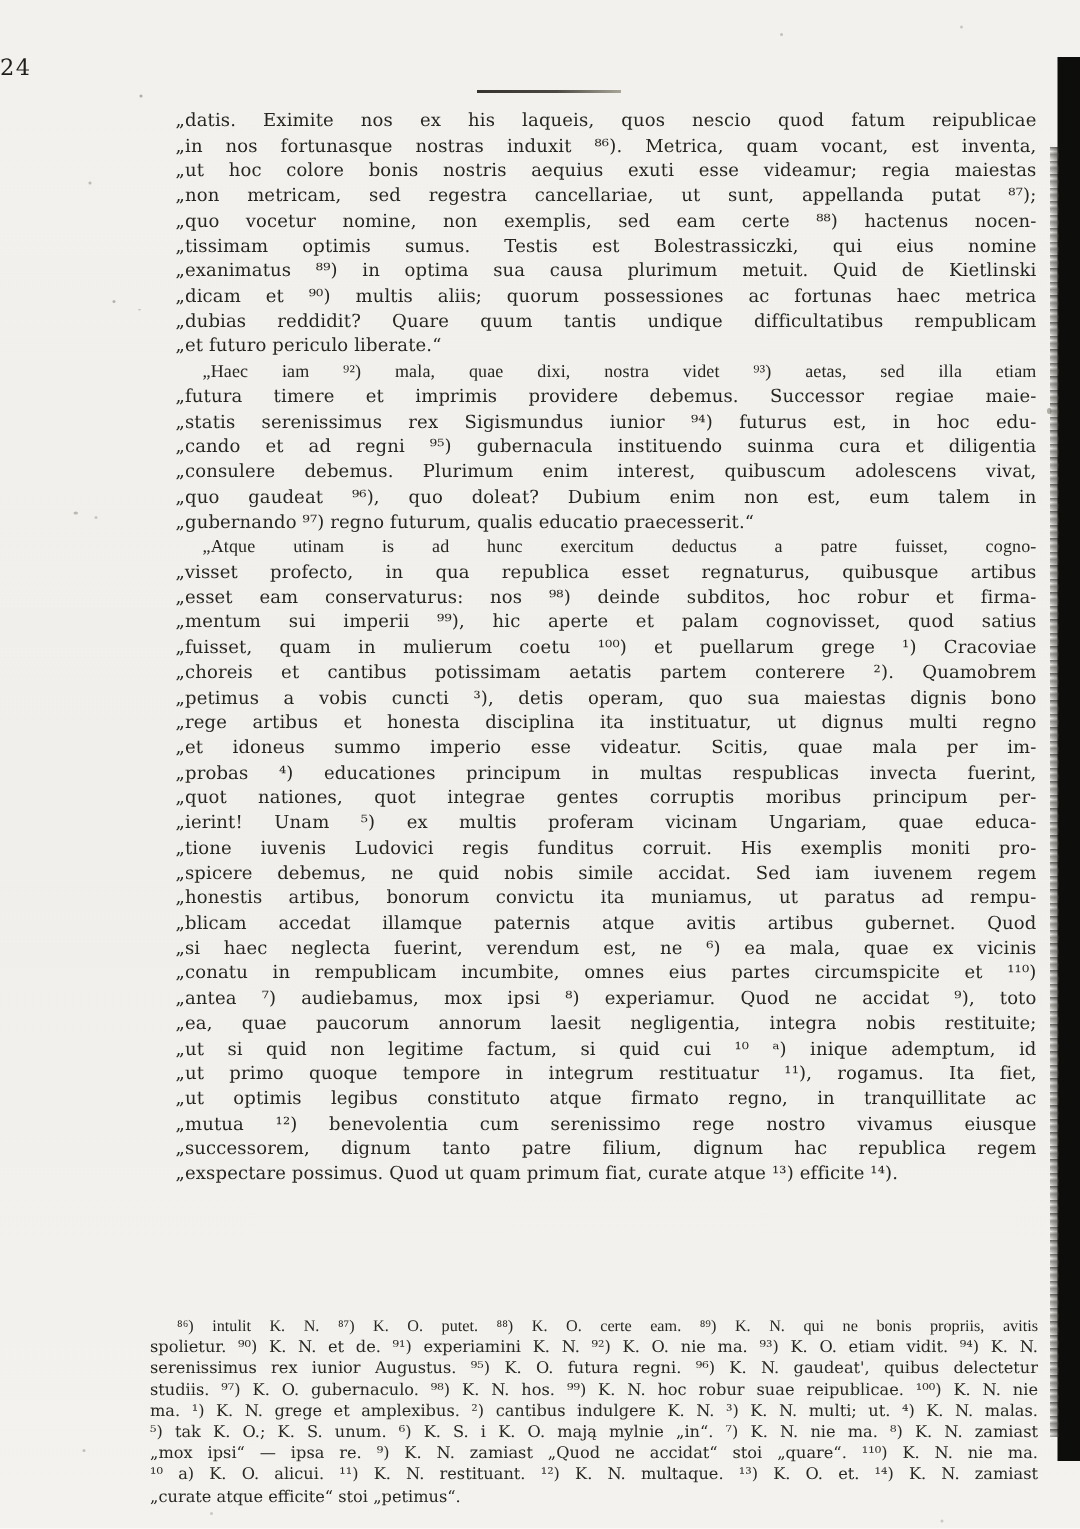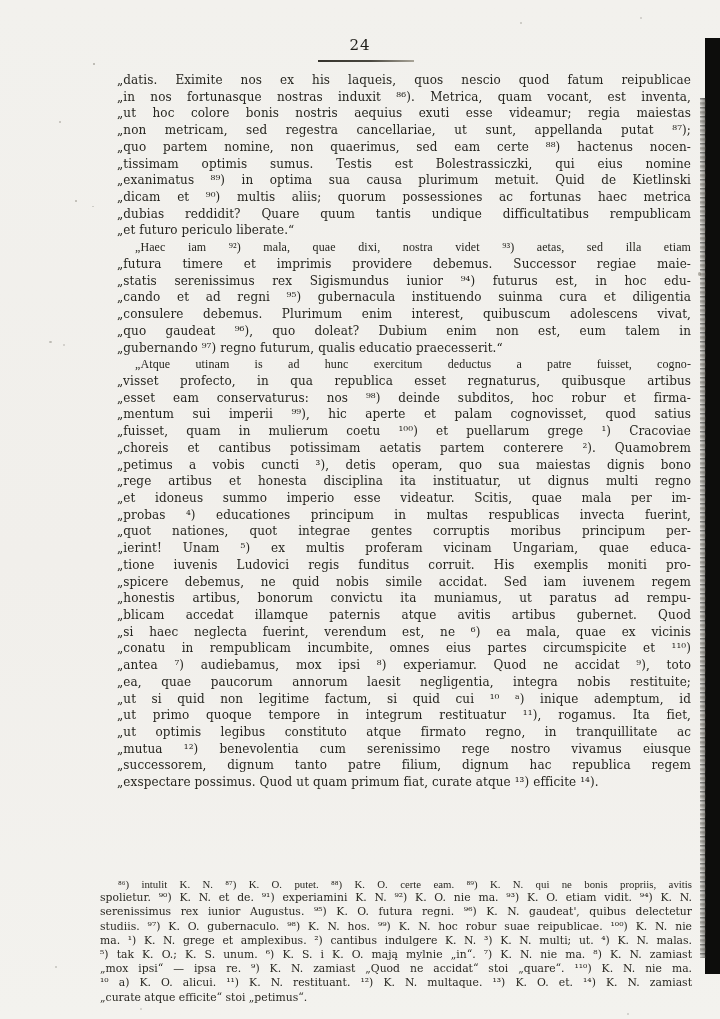--- a/index.html
+++ b/index.html
@@ -6,21 +6,21 @@
   .page{
     position:relative;
     width:720px;height:1019px;
     background:linear-gradient(180deg,#f2f1ed 0%,#f1efeb 55%,#f3f2ee 100%);
     font-family:"DejaVu Serif","Liberation Serif",serif;
     color:#26251f;
     overflow:hidden;
   }
   .page-number{
     position:absolute;top:36px;left:0;width:720px;
-    text-align:center;font-size:15px;letter-spacing:1px;color:#1f1e19;
+    text-align:left;font-size:15px;letter-spacing:1px;color:#1f1e19;
   }
   .page-number-rule{
     position:absolute;top:60px;left:318px;width:96px;height:2px;
     background:linear-gradient(90deg,#35332c 0%,#4a4840 55%,#a9a598 100%);
   }
   .body-text{
     position:absolute;top:72px;left:117px;width:574px;
     font-size:12px;line-height:16.72px;
   }
   .body-text .tline{
@@ -57,21 +57,21 @@
 
 <div class="page">
   <div class="page-number">24</div>
   <div class="page-number-rule"></div>
 
   <div class="body-text">
       <div class="tline">„datis.  Eximite nos ex his laqueis, quos nescio quod fatum reipublicae</div>
       <div class="tline">„in nos fortunasque nostras induxit ⁸⁶). Metrica, quam vocant, est inventa,</div>
       <div class="tline">„ut hoc colore bonis nostris aequius exuti esse videamur;  regia maiestas</div>
       <div class="tline">„non metricam, sed regestra cancellariae, ut sunt, appellanda putat ⁸⁷);</div>
-      <div class="tline">„quo partem nomine, non quaerimus, sed eam certe ⁸⁸) hactenus nocen-</div>
+      <div class="tline">„quo vocetur nomine, non exemplis, sed eam certe ⁸⁸) hactenus nocen-</div>
       <div class="tline">„tissimam optimis sumus.  Testis est Bolestrassiczki, qui eius nomine</div>
       <div class="tline">„exanimatus ⁸⁹) in optima sua causa plurimum metuit.  Quid de Kietlinski</div>
       <div class="tline">„dicam et ⁹⁰) multis aliis; quorum possessiones ac fortunas haec metrica</div>
       <div class="tline">„dubias reddidit? Quare quum tantis undique difficultatibus rempublicam</div>
       <div class="tline flush">„et futuro periculo liberate.“</div>
       <div class="tline indent">„Haec iam ⁹²) mala, quae dixi, nostra videt ⁹³) aetas, sed illa etiam</div>
       <div class="tline">„futura timere et imprimis providere debemus.  Successor regiae maie-</div>
       <div class="tline">„statis serenissimus rex Sigismundus iunior ⁹⁴) futurus est, in hoc edu-</div>
       <div class="tline">„cando et ad regni ⁹⁵) gubernacula instituendo suinma cura et diligentia</div>
       <div class="tline">„consulere debemus.  Plurimum enim interest, quibuscum adolescens vivat,</div>

